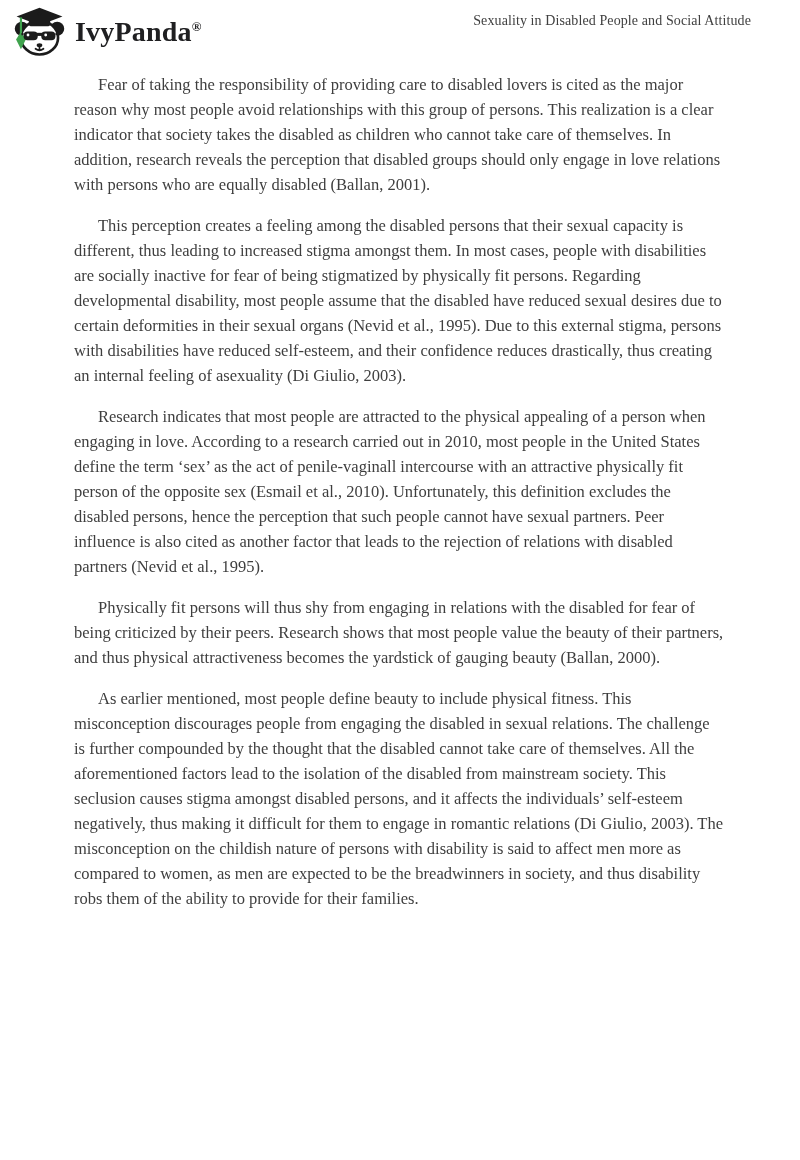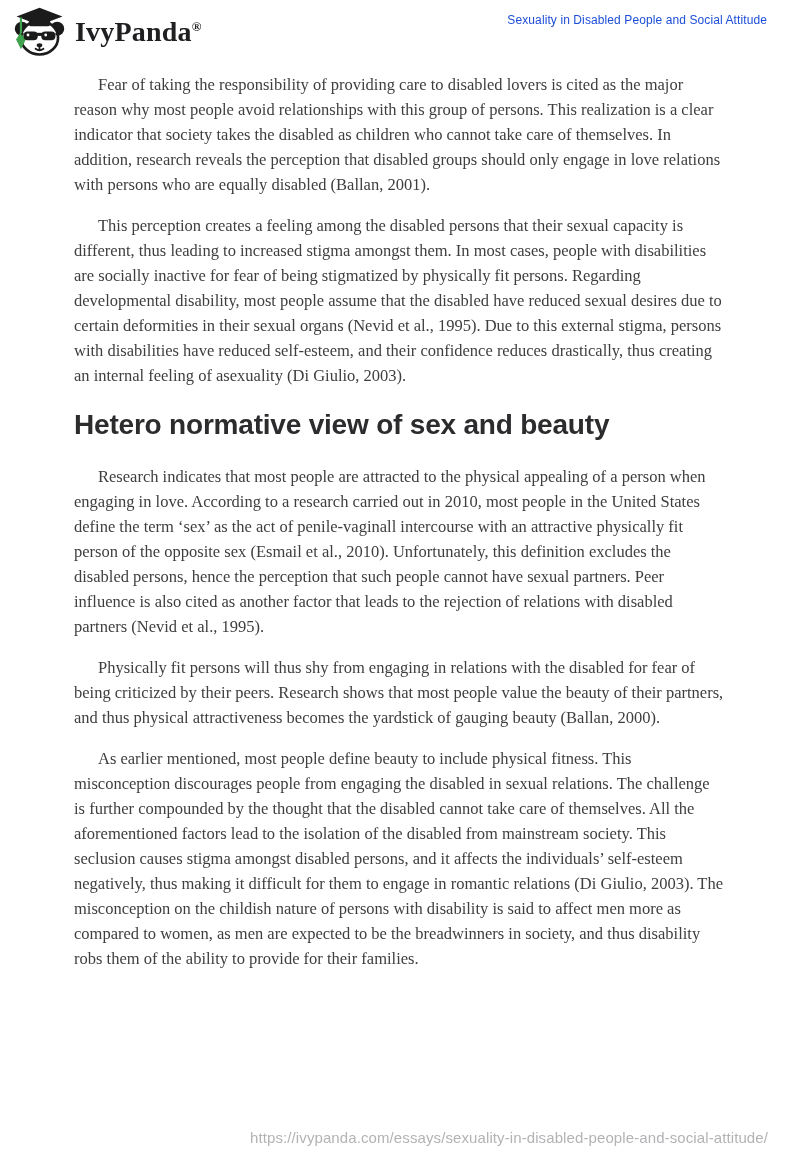--- a/index.html
+++ b/index.html
@@ -5,38 +5,38 @@
   html, body { margin: 0; padding: 0; background: #ffffff; }
   .page {
     position: relative;
     width: 800px;
     height: 1160px;
     background: #ffffff;
     font-family: "Liberation Sans", sans-serif;
     overflow: hidden;
   }
   
-  .header { position: absolute; top: 0; left: 0; right: 0; height: 64px; }
+  .header { position: absolute; top: 0; left: 0; right: 16px; height: 64px; }
   .brand {
     position: absolute; left: 13px; top: 5px;
     display: flex; align-items: center; gap: 9px;
   }
   .logo-svg { width: 53px; height: 53px; display: block; }
   .brand-name {
     font-family: "Liberation Serif", serif;
     font-weight: bold;
     font-size: 28px;
     color: #1f1f21;
     letter-spacing: 0.2px;
     line-height: 1;
   }
   .brand-name sup { font-size: 13px; font-weight: bold; vertical-align: 10px; }
   .doc-title {
     position: absolute; right: 33px; top: 13px;
-    font-size: 12px; color: #1d4ed8; letter-spacing: 0.1px;
+    font-size: 14px; color: #404040; letter-spacing: 0.1px; font-family: Liberation Serif, serif;
   }
   
   .content {
     position: absolute; left: 74px; top: 62px; width: 650px;
     padding-top: 10px;
   }
   .body-par {
     font-size: 16.5px; line-height: 25px; color: #3e3e3e;
     margin: 0 0 16px 0; text-indent: 24px;
     text-align: left;
@@ -89,23 +89,19 @@
         <path d="M30 47.5 L30 49.5 M25.5 49.5 Q30 53 34.5 49.5" fill="none" stroke="#1b1b1b" stroke-width="2" stroke-linecap="round"></path>
       </svg>
       <div class="brand-name"><span>IvyPanda</span><sup>®</sup></div>
     </div>
     <div class="doc-title">Sexuality in Disabled People and Social Attitude</div>
   </div>
 
   <div class="content">
     <p class="body-par">Fear of taking the responsibility of providing care to disabled lovers is cited as the major reason why most people avoid relationships with this group of persons. This realization is a clear indicator that society takes the disabled as children who cannot take care of themselves. In addition, research reveals the perception that disabled groups should only engage in love relations with persons who are equally disabled (Ballan, 2001).</p>
     <p class="body-par">This perception creates a feeling among the disabled persons that their sexual capacity is different, thus leading to increased stigma amongst them. In most cases, people with disabilities are socially inactive for fear of being stigmatized by physically fit persons. Regarding developmental disability, most people assume that the disabled have reduced sexual desires due to certain deformities in their sexual organs (Nevid et al., 1995). Due to this external stigma, persons with disabilities have reduced self-esteem, and their confidence reduces drastically, thus creating an internal feeling of asexuality (Di Giulio, 2003).</p>
-    <h2 class="section-heading">Hetero normative view of sex and beauty</h2>
     <p class="body-par">Research indicates that most people are attracted to the physical appealing of a person when engaging in love. According to a research carried out in 2010, most people in the United States define the term ‘sex’ as the act of penile-vaginall intercourse with an attractive physically fit person of the opposite sex (Esmail et al., 2010). Unfortunately, this definition excludes the disabled persons, hence the perception that such people cannot have sexual partners. Peer influence is also cited as another factor that leads to the rejection of relations with disabled partners (Nevid et al., 1995).</p>
     <p class="body-par">Physically fit persons will thus shy from engaging in relations with the disabled for fear of being criticized by their peers. Research shows that most people value the beauty of their partners, and thus physical attractiveness becomes the yardstick of gauging beauty (Ballan, 2000).</p>
     <p class="body-par">As earlier mentioned, most people define beauty to include physical fitness. This misconception discourages people from engaging the disabled in sexual relations. The challenge is further compounded by the thought that the disabled cannot take care of themselves. All the aforementioned factors lead to the isolation of the disabled from mainstream society. This seclusion causes stigma amongst disabled persons, and it affects the individuals’ self-esteem negatively, thus making it difficult for them to engage in romantic relations (Di Giulio, 2003). The misconception on the childish nature of persons with disability is said to affect men more as compared to women, as men are expected to be the breadwinners in society, and thus disability robs them of the ability to provide for their families.</p>
   </div>
 
-  <div class="footer">
-    <a class="footer-url" href="#">https://ivypanda.com/essays/sexuality-in-disabled-people-and-social-attitude/</a>
-  </div>
 
 </div>
 
 </body></html>

